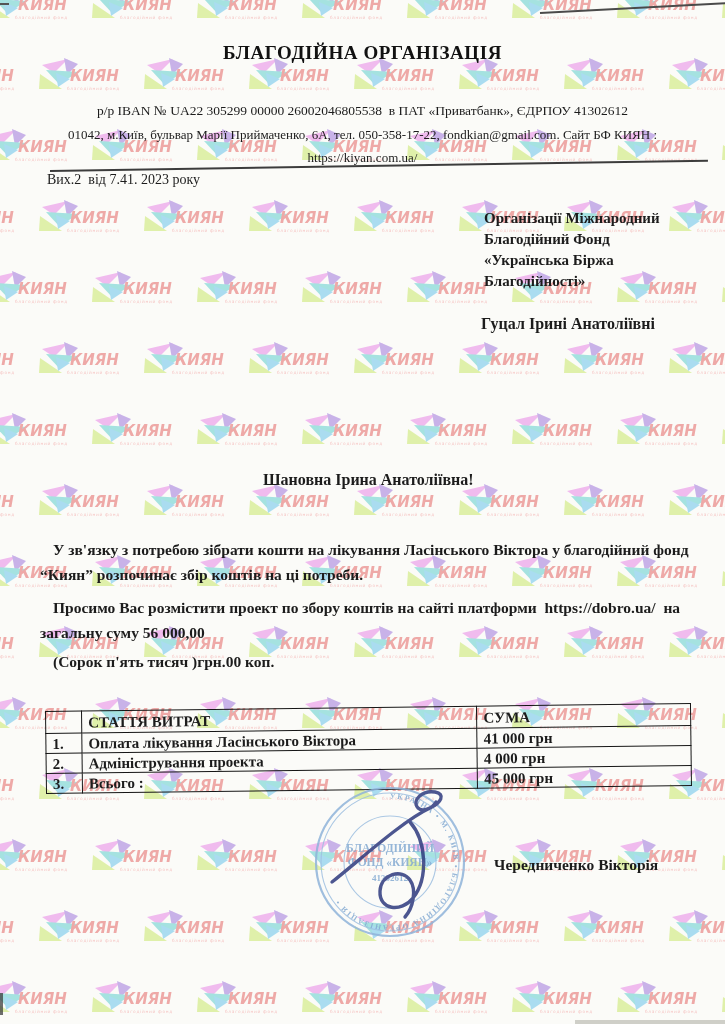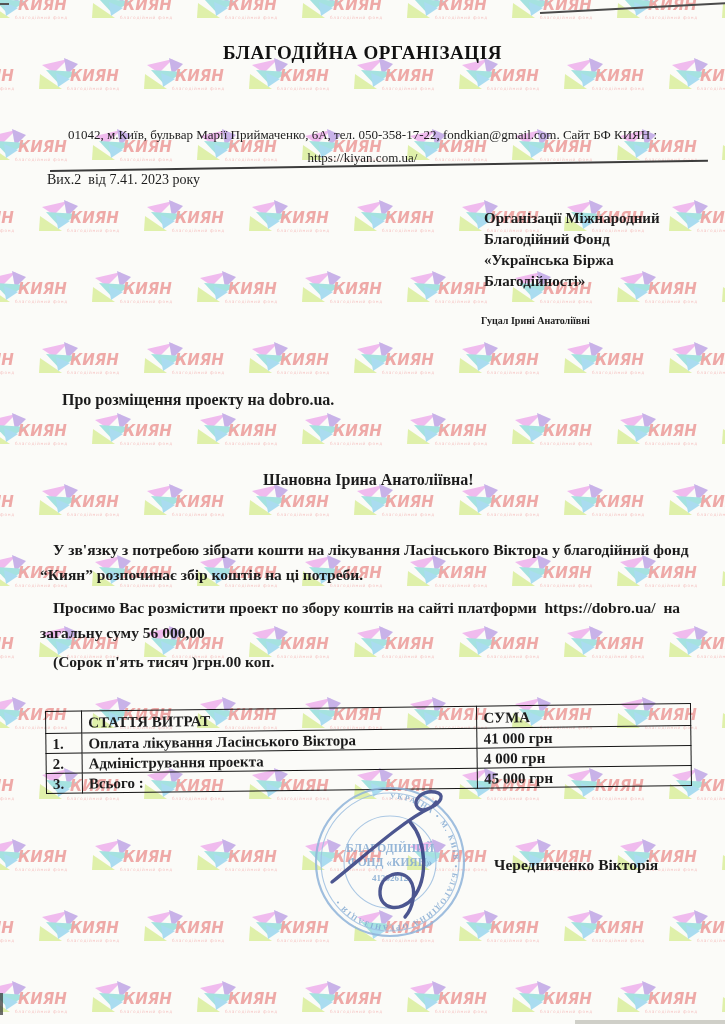--- a/index.html
+++ b/index.html
@@ -17,21 +17,21 @@
   .abs{position:absolute;}
   .centered{left:0;width:725px;text-align:center;white-space:pre;}
   .t-org1{top:42px;font-size:19px;font-weight:bold;letter-spacing:.6px;color:#111;}
   .t-org2{top:71px;font-size:20px;font-weight:bold;letter-spacing:.4px;color:#3f1d16;}
   .t-bank{top:103px;font-size:13.5px;}
   .t-addr{top:127px;font-size:13px;}
   .t-url{top:150px;font-size:13px;}
   .rule{top:170px;left:50px;width:658px;height:1.6px;background:#3c3c3c;transform:rotate(-.9deg);transform-origin:left center;}
   .t-ref{top:172px;left:47px;font-size:14px;white-space:pre;}
   .recipient{top:208px;left:484px;width:215px;font-size:15px;font-weight:bold;line-height:21px;}
-  .person{top:315px;left:481px;font-size:10px;font-weight:bold;}
+  .person{top:315px;left:481px;font-size:16px;font-weight:bold;}
   .subject{top:391px;left:62px;font-size:16px;font-weight:bold;}
   .salutation{top:471px;left:263px;font-size:16px;font-weight:bold;}
   .para{left:40px;width:652px;font-size:15.5px;font-weight:bold;line-height:25px;text-indent:13px;white-space:pre-wrap;}
   .p1{top:537px;} .p2{top:595px;} .p3{top:649px;}
   
   .tbl-wrap{top:711px;left:45px;transform:rotate(-.7deg);transform-origin:left top;}
   table.exp{border-collapse:collapse;width:646px;font-size:15px;font-weight:bold;font-family:inherit;}
   table.exp td,table.exp th{border:1.6px solid #161616;padding:0 6px;text-align:left;height:19px;line-height:18px;font-weight:bold;}
   table.exp th{height:21px;}
   col.c-num{width:36px;} col.c-item{width:396px;} col.c-sum{width:214px;}
@@ -1136,34 +1136,34 @@
           <polygon points="6,17 28,32 5,32" fill="#bfe34e"></polygon>
           <polygon points="22,16 36,22 24,30" fill="#49b8e8"></polygon>
           <text x="36" y="24" class="wm-brand">КИЯН</text>
           <text x="33" y="33" class="wm-sub">благодійний фонд</text>
         </svg></div>
     </div>
 
   <div class="content">
 
     <div class="abs centered t-org1">БЛАГОДІЙНА ОРГАНІЗАЦІЯ</div>
+    <div class="abs centered t-bank">р/р IBAN № UA22 305299 00000 26002046805538  в ПАТ «Приватбанк», ЄДРПОУ 41302612</div>
     <div class="abs centered t-addr">01042, м.Київ, бульвар Марії Приймаченко, 6А, тел. 050-358-17-22, fondkian@gmail.com. Сайт БФ КИЯН :</div>
     <div class="abs centered t-url">https://kiyan.com.ua/</div>
     <div class="abs rule"></div>
     <div class="abs t-ref">Вих.2  від 7.41. 2023 року</div>
 
     <div class="abs recipient">
       <div>Організації Міжнародний</div>
       <div>Благодійний Фонд</div>
       <div>«Українська Біржа</div>
       <div>Благодійності»</div>
     </div>
     <div class="abs person">Гуцал Ірині Анатоліївні</div>
 
-    <div class="abs subject">Про розміщення проекту на dobro.ua.</div>
     <div class="abs para p1">У зв'язку з потребою зібрати кошти на лікування Ласінського Віктора у благодійний фонд “Киян” розпочинає збір коштів на ці потреби.</div>
     <div class="abs salutation">Шановна Ірина Анатоліївна!</div>
     <div class="abs para p2">Просимо Вас розмістити проект по збору коштів на сайті платформи  https://dobro.ua/  на загальну суму 56 000,00</div>
     <div class="abs para p3">(Сорок п'ять тисяч )грн.00 коп.</div>
 
     <div class="abs tbl-wrap">
       <table class="exp">
         <colgroup>
             <col class="c-num">
             <col class="c-item">

